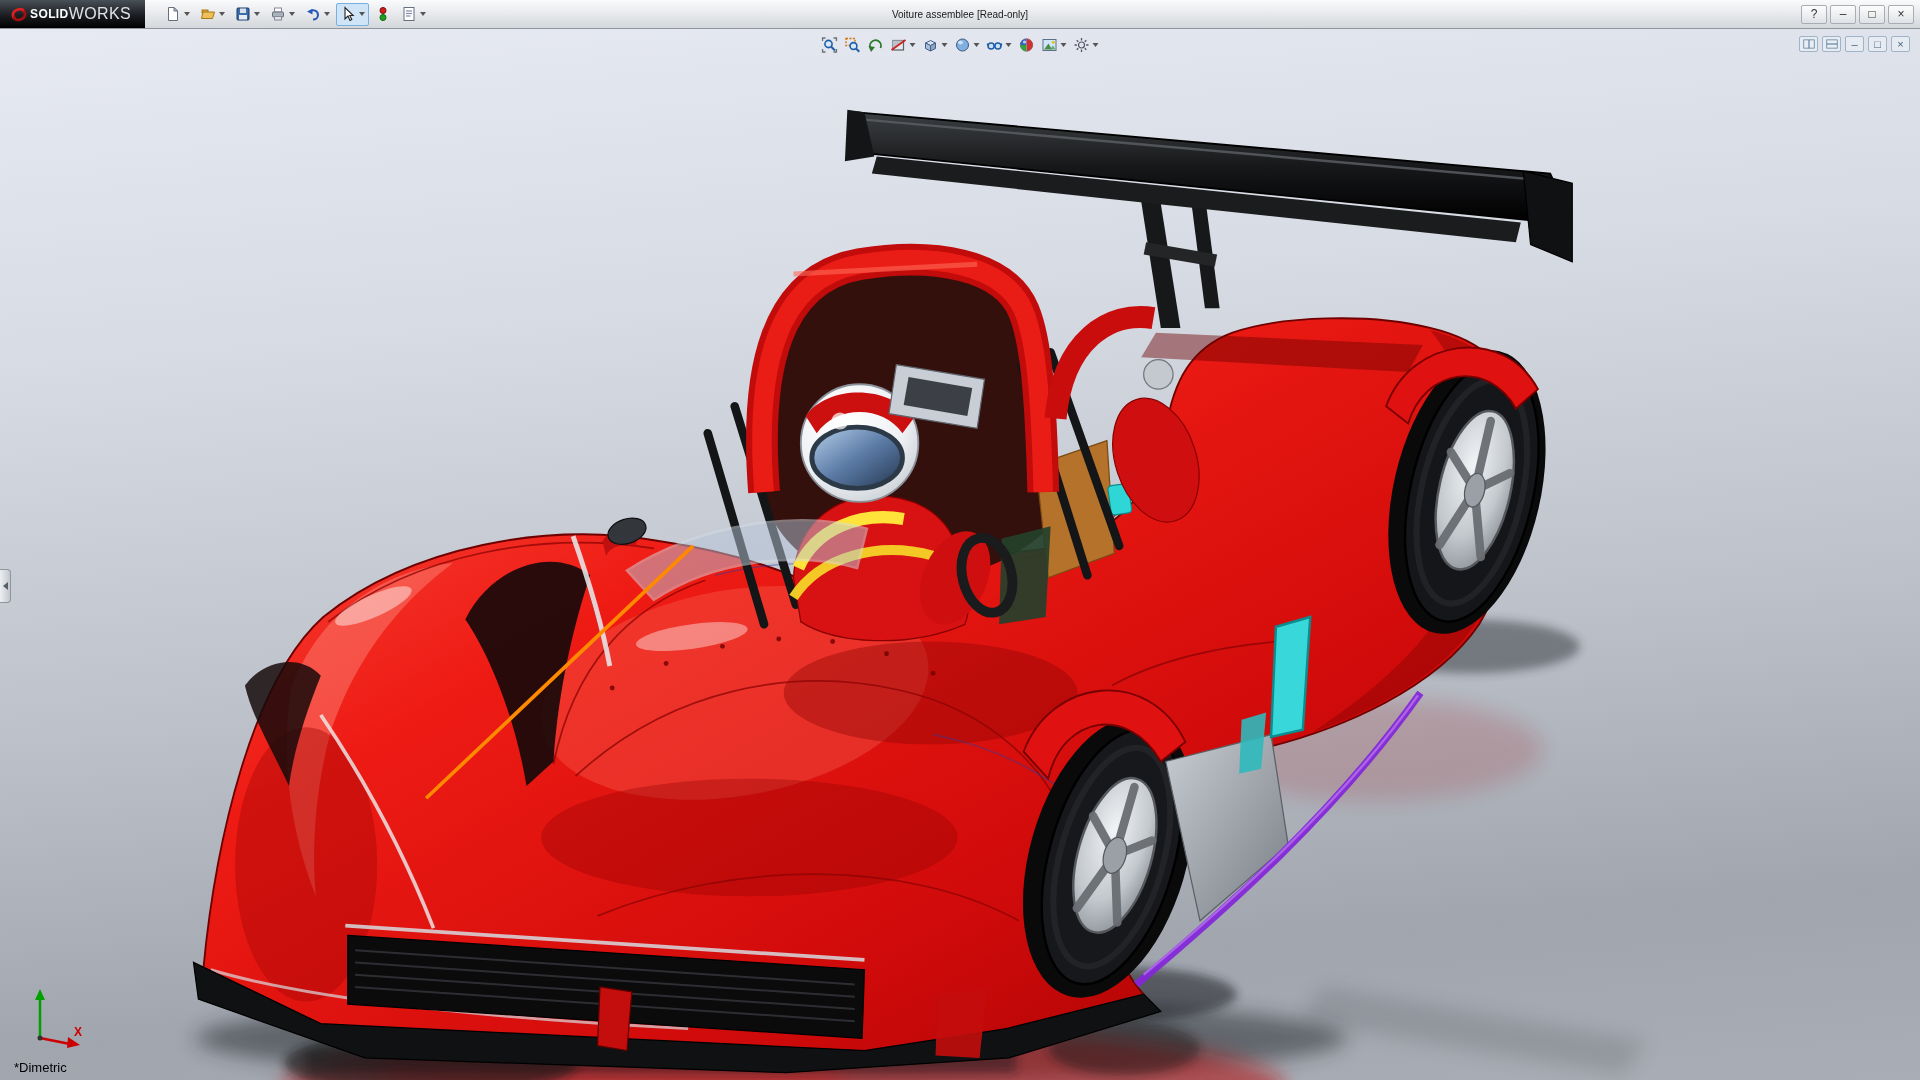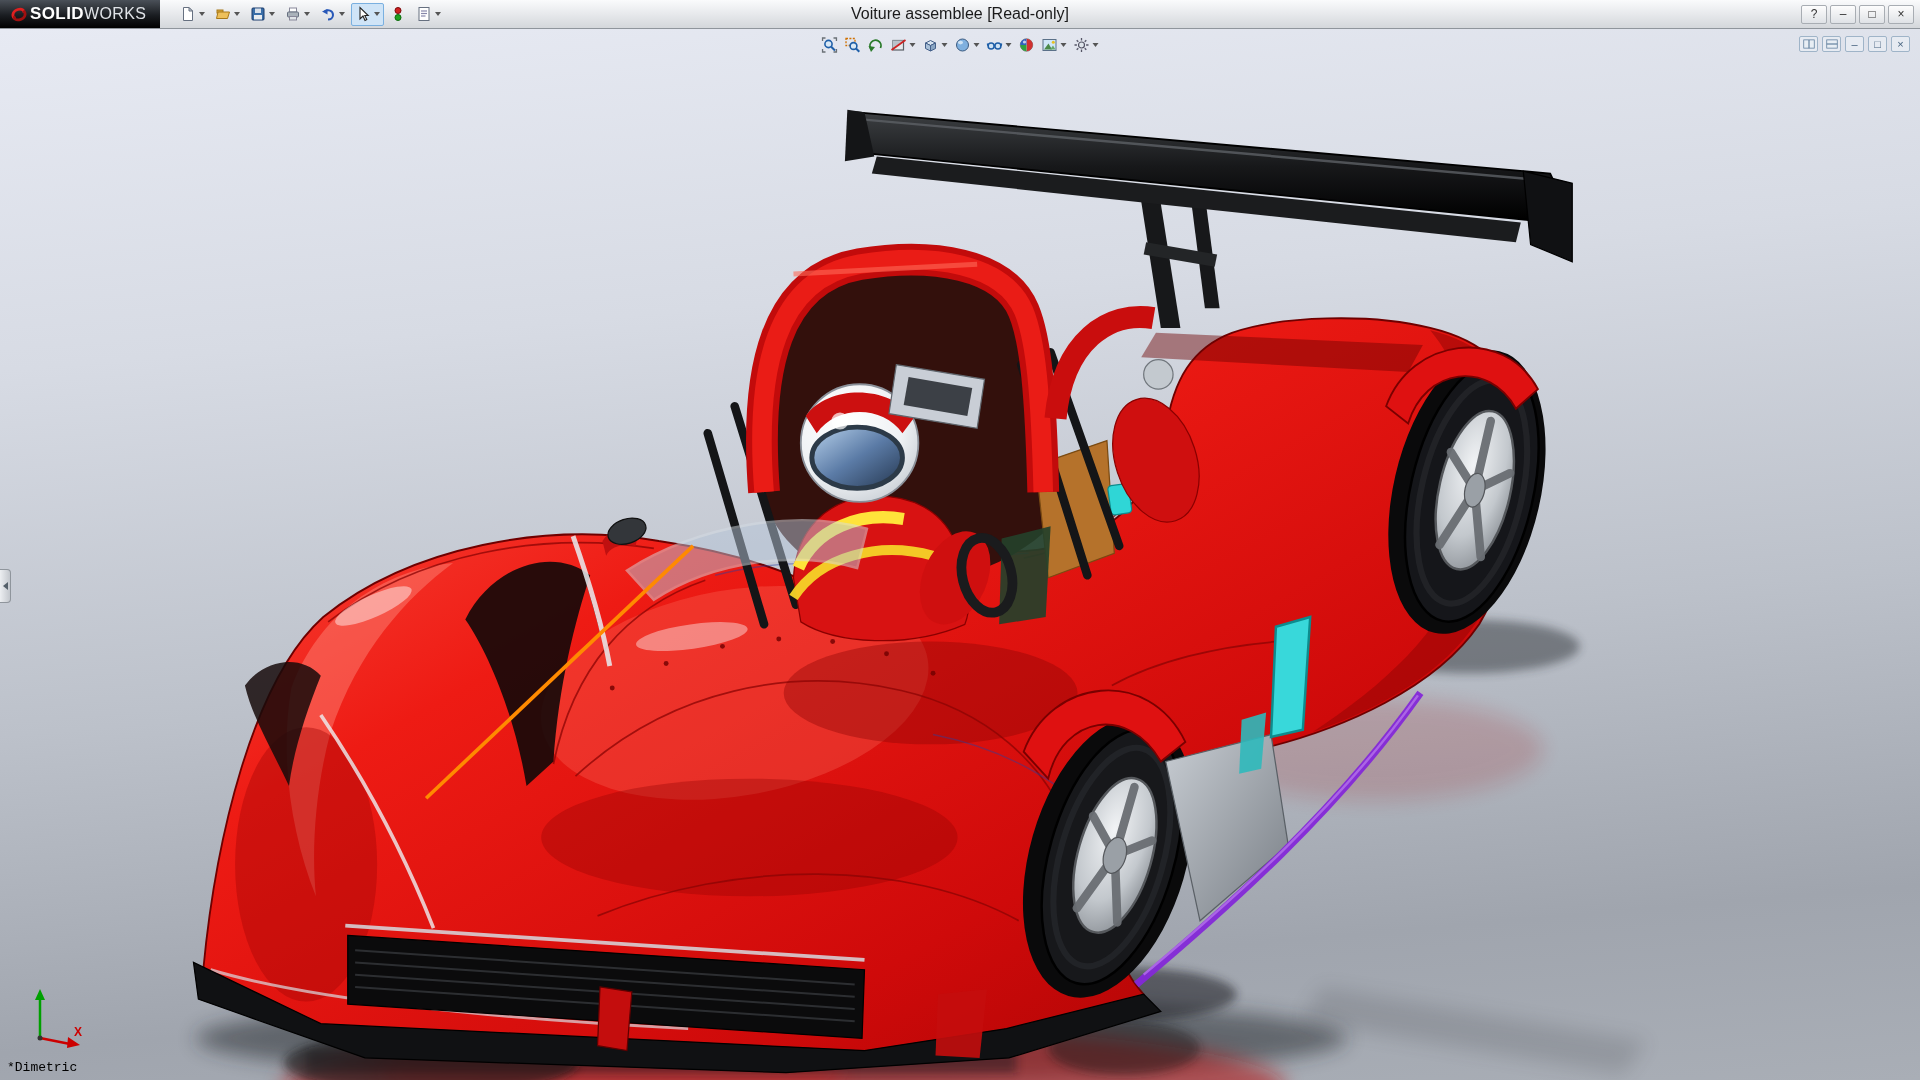--- a/index.html
+++ b/index.html
@@ -5,27 +5,27 @@
   html,body{margin:0;padding:0;background:#777;}
   *{box-sizing:border-box;font-family:"Liberation Sans",sans-serif;}
   .app{position:relative;width:1920px;height:1080px;overflow:hidden;background:#c9ced6;}
 
   
   .titlebar{position:absolute;top:0;left:0;right:0;height:29px;
     background:linear-gradient(#fafbfc,#e7e9ec 50%,#d4d7db);
     border-bottom:1px solid #8f959c;display:flex;align-items:center;z-index:30;}
   .brand{height:100%;display:flex;align-items:center;padding:0 14px 0 8px;
     background:linear-gradient(#4a5058,#1a1d21 55%,#000);}
-  .brand-bold{color:#fff;font-weight:bold;font-size:17px;letter-spacing:.4px;}
+  .brand-bold{color:#fff;font-weight:bold;font-size:12px;letter-spacing:.4px;}
   .brand-light{color:#dfe2e6;font-weight:normal;font-size:16px;letter-spacing:.4px;}
   .tb-toolbar{display:flex;align-items:center;margin-left:16px;gap:2px;}
   .tbtn{display:flex;align-items:center;height:23px;padding:1px 3px;border:1px solid transparent;border-radius:2px;}
   .tbtn.active{background:#cfe4f7;border-color:#7ab0e0;}
   .dd{width:0;height:0;border-left:3px solid transparent;border-right:3px solid transparent;border-top:4px solid #555;margin-left:3px;}
-  .tb-title{position:absolute;left:50%;transform:translateX(-50%);font-size:16px;color:#1a1a1a;white-space:nowrap;}
+  .tb-title{position:absolute;left:50%;transform:translateX(-50%);font-size:10px;color:#1a1a1a;white-space:nowrap;}
   .tb-controls{margin-left:auto;display:flex;align-items:center;gap:3px;padding-right:6px;}
   .wbtn{min-width:26px;height:19px;display:flex;align-items:center;justify-content:center;
     font-size:12px;color:#333;border:1px solid #a8adb3;border-radius:2px;
     background:linear-gradient(#fdfdfd,#dfe2e6);}
 
   
   .viewport{position:absolute;top:29px;left:0;right:0;bottom:0;overflow:hidden;
     background:linear-gradient(175deg,#e7eaf3 0%,#d7dbe4 28%,#bcc1ca 58%,#a0a5ae 84%,#a9aeb6 100%);}
   .scene{position:absolute;inset:0;width:100%;height:100%;}
 
@@ -35,21 +35,21 @@
   .docctl{position:absolute;top:7px;right:10px;display:flex;align-items:center;gap:4px;z-index:20;}
   .dbtn{width:19px;height:16px;display:flex;align-items:center;justify-content:center;color:#44617e;
     font-size:11px;line-height:1;border:1px solid #9fb4c8;background:rgba(236,242,248,.55);border-radius:2px;}
 
   .pane-tab{position:absolute;left:0;top:540px;width:11px;height:34px;z-index:20;
     background:linear-gradient(90deg,#eceef1,#c3c7cd);border:1px solid #8f959c;border-left:none;
     border-radius:0 4px 4px 0;display:flex;align-items:center;justify-content:center;}
   .pane-tab .arrow{width:0;height:0;border-top:4px solid transparent;border-bottom:4px solid transparent;border-right:5px solid #55606a;}
 
   .triad{position:absolute;left:24px;bottom:26px;z-index:20;}
-  .view-label{position:absolute;left:7px;bottom:5px;font-size:13px;color:#000;z-index:20;font-family:Liberation Mono, monospace;}
+  .view-label{position:absolute;left:14px;bottom:5px;font-size:13px;color:#000;z-index:20;}
 </style>
 </head>
 <body>
 
 <div class="app">
 
   <div class="titlebar">
     <div class="brand">
       <svg width="22" height="18" viewBox="0 0 16 16">
         <path d="M4,12 C1,9 3,5 7,4 C11,3 13,5 12,7" stroke="#e02020" stroke-width="2.4" fill="none"></path>

